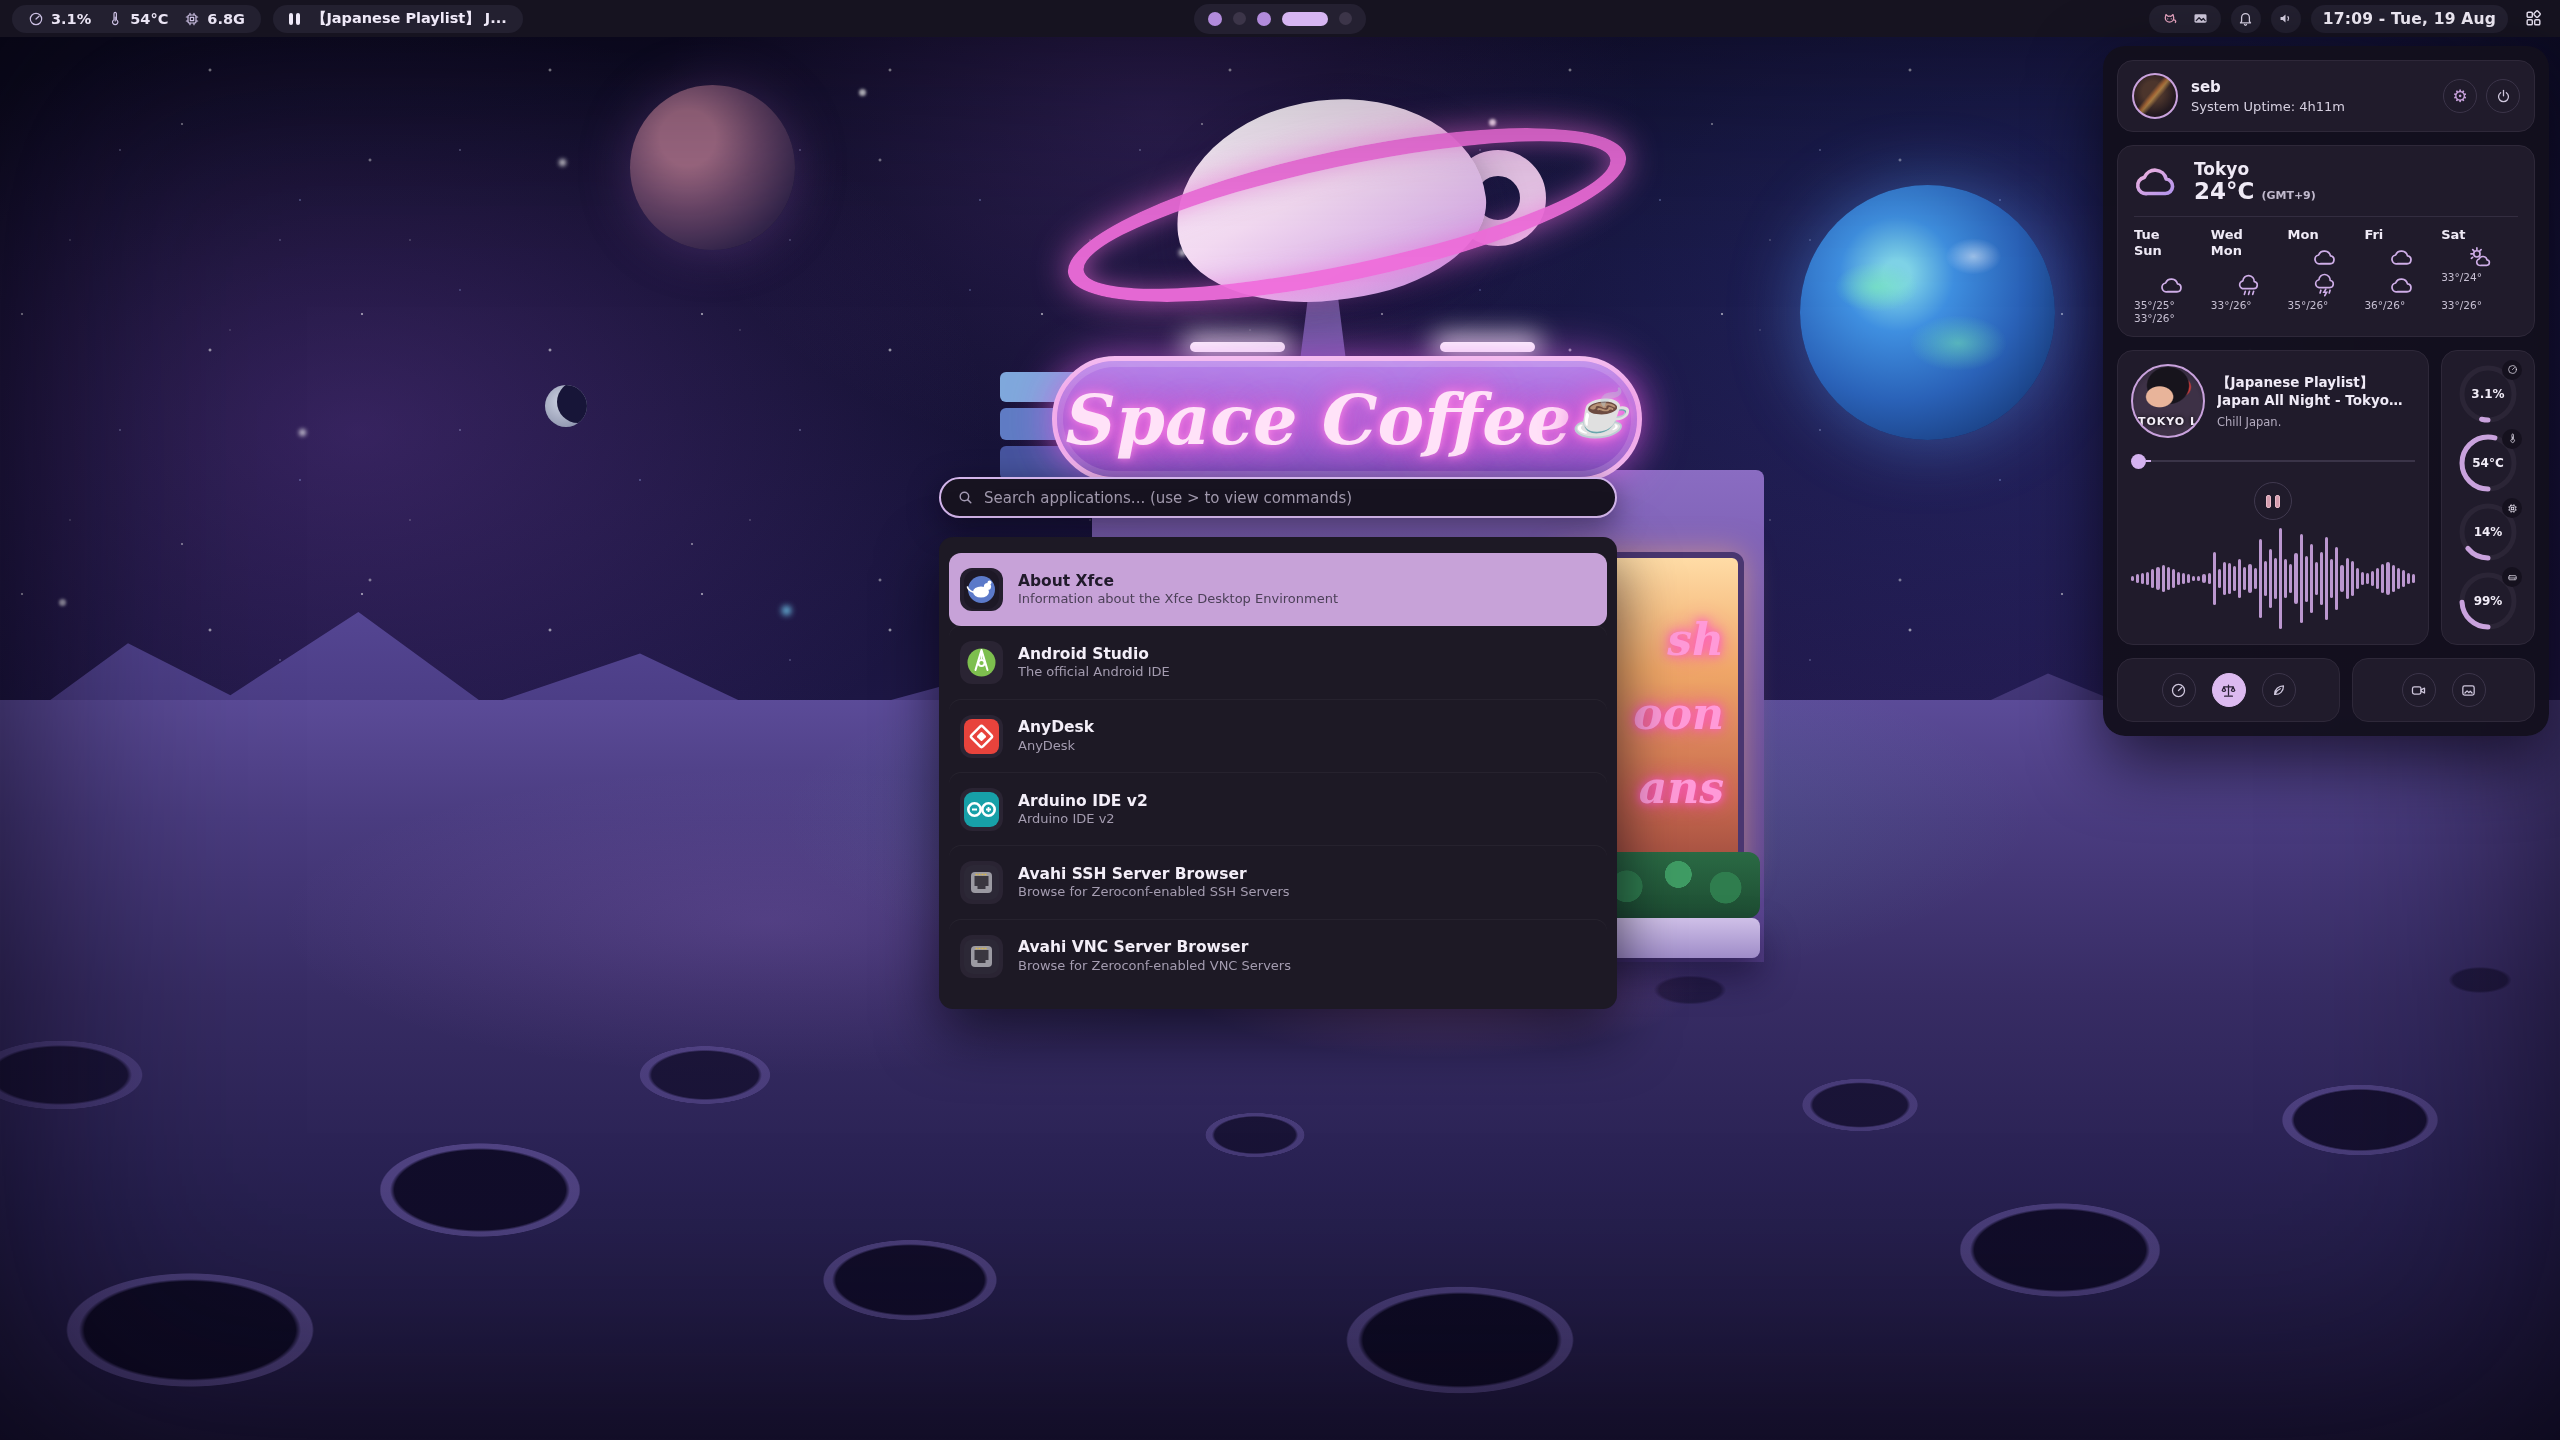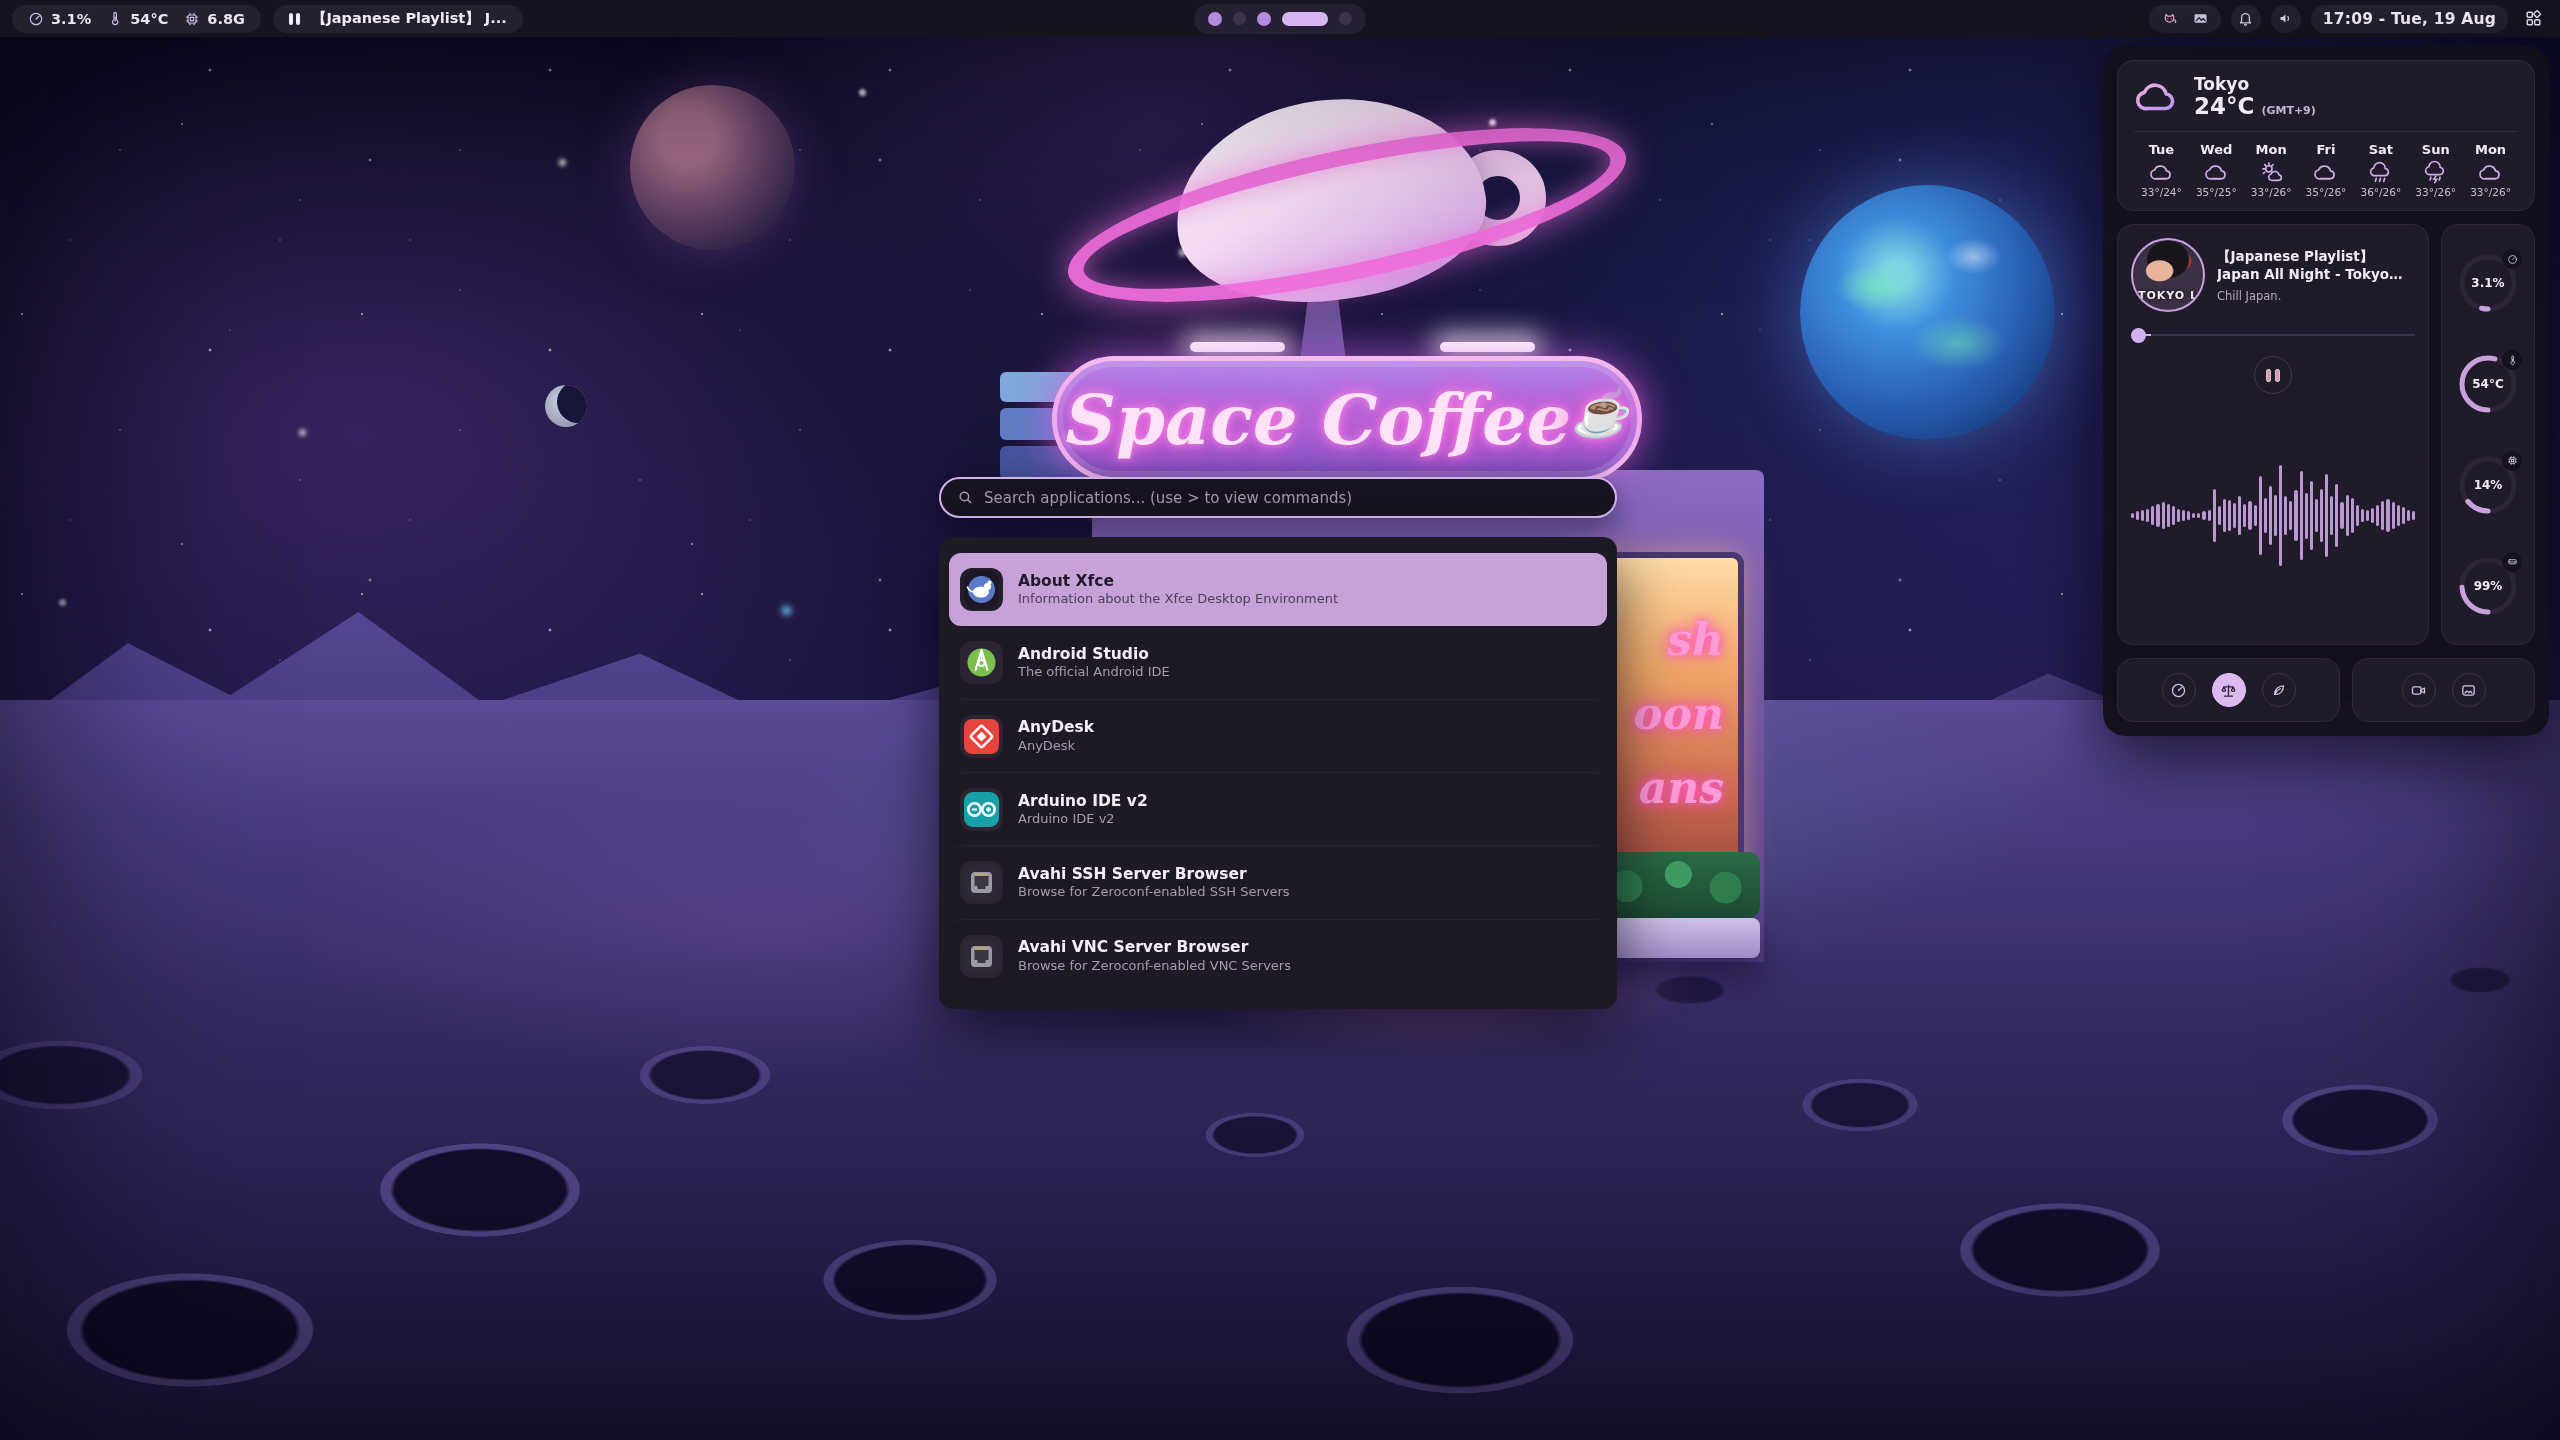--- a/index.html
+++ b/index.html
@@ -176,21 +176,21 @@
   .cbtn .gearglyph{font-size:17px;color:#c9a2dd;line-height:1}
   .cbtn.active{background:#dcbaf0;border-color:#dcbaf0;color:#2a2136}
 
   .weathercard{padding:13px 16px 12px}
   .whead{display:flex;align-items:center;gap:14px}
   .whead .wicon{width:46px;height:46px}
   .wcity{font-size:17px;font-weight:800;line-height:1.15}
   .wtemp{font-size:23px;font-weight:800;line-height:1.1;display:flex;align-items:baseline;gap:7px}
   .wtz{font-size:11px;font-weight:700;color:#c0b9cd}
   .wdiv{height:1px;background:#332d40;margin:11px 0 10px}
-  .fgrid{display:grid;grid-template-columns:repeat(7,1fr);text-align:center;row-gap:1px}
+  .fgrid{display:grid;grid-template-columns:repeat(5,1fr);row-gap:1px}
   .fc-day{font-size:13px;font-weight:800}
   .fc-ic{width:25px;height:25px;color:#cfaee8;margin:2px auto 0;display:block}
   .fc-t{font-size:10.5px;color:#c6bfd2;white-space:nowrap}
 
   .midrow{display:flex;gap:12px;flex:1;min-height:0}
   .musiccard{flex:1;padding:13px;display:flex;flex-direction:column;min-width:0}
   .mtop{display:flex;gap:12px;align-items:center}
   .albumart{width:74px;height:74px;border-radius:50%;border:2px solid #c9a2dd;flex:none;position:relative;overflow:hidden;background:
     radial-gradient(26px 20px at 38% 44%,#e8b49a 0 50%,transparent 55%),
     radial-gradient(34px 30px at 50% 28%,#17141c 0 60%,transparent 64%),
@@ -494,20 +494,38 @@
       </div>
       <div class="rt">
         <div class="t1">Avahi VNC Server Browser</div>
         <div class="t2">Browse for Zeroconf-enabled VNC Servers</div>
       </div>
     </div>
   </div>
 
   <div class="panel">
 
+    <div class="card usercard">
+      <div class="avatar"></div>
+      <div>
+        <div class="uname">seb</div>
+        <div class="uptime">System Uptime: 4h11m</div>
+      </div>
+      <div class="ucbtns">
+        <div class="cbtn">
+            <span class="gearglyph">⚙</span>
+          </div>
+        <div class="cbtn">
+          <svg viewBox="0 0 24 24">
+              <path d="M8 6.6a7 7 0 1 0 8 0"></path>
+              <path d="M12 3.5V11"></path>
+            </svg>
+        </div>
+      </div>
+    </div>
 
     <div class="card weathercard">
       <div class="whead">
         <svg class="wicon" viewBox="0 0 24 24" style="color:#d8aee4">
           <path d="M7 18h9.3a3.8 3.8 0 0 0 .5-7.57A6 6 0 0 0 5.4 9.6 4.2 4.2 0 0 0 7 18z" fill="none" stroke="url(#wgrad)" stroke-width="1.9" stroke-linejoin="round"></path>
         </svg>
         <div>
           <div class="wcity">Tokyo</div>
           <div class="wtemp">
             <span>24°C</span>

